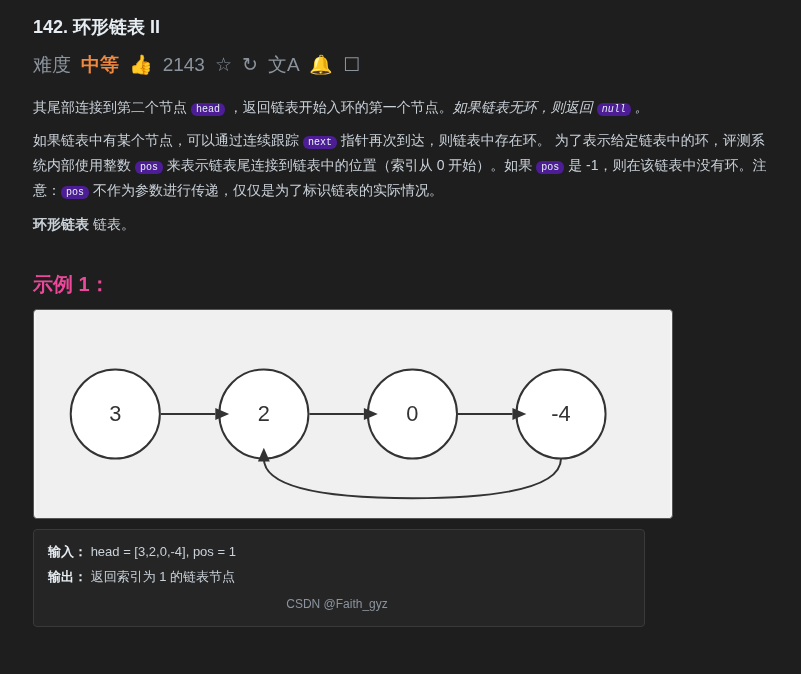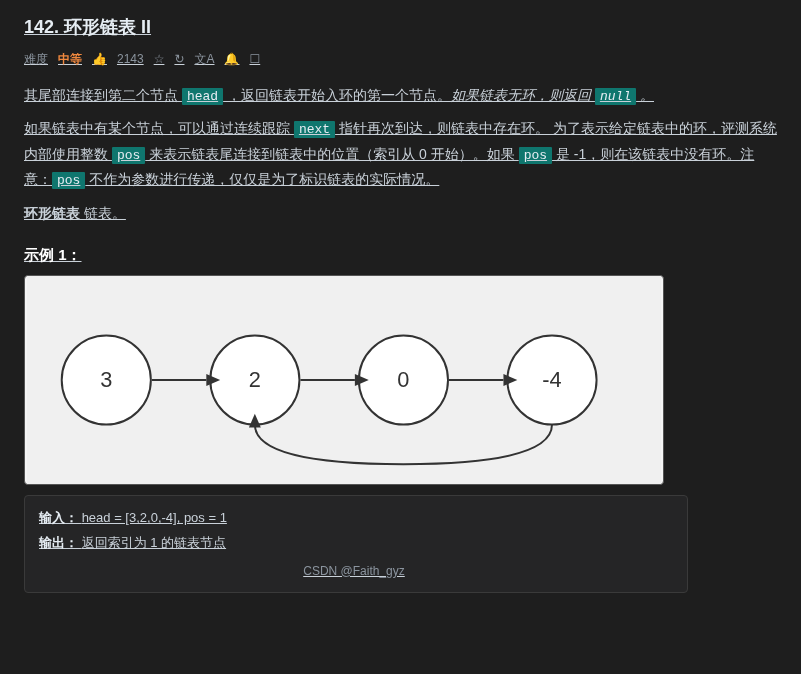--- a/index.html
+++ b/index.html
@@ -6,40 +6,39 @@
     body {
       background: #1e1e1e;
       color: #c9d1d9;
       font-family: "Microsoft YaHei", "PingFang SC", sans-serif;
       font-size: 14px;
       line-height: 1.7;
       width: 801px;
       min-height: 674px;
     }
     .page-container {
-      padding: 12px 24px;
-      text-decoration: underline;
+      padding: 12px 33px;
     }
     .title-row {
       display: flex;
       align-items: center;
       gap: 6px;
       margin-bottom: 6px;
     }
     .problem-title {
       font-size: 18px;
       font-weight: bold;
       color: #e6edf3;
     }
     .meta-row {
       display: flex;
       align-items: center;
       gap: 10px;
       margin-bottom: 14px;
-      font-size: 12px;
+      font-size: 19px;
       color: #8b949e;
     }
     .difficulty-label {
       color: #8b949e;
     }
     .difficulty-badge {
       color: #f0883e;
       font-weight: bold;
     }
     .meta-icon {
@@ -51,38 +50,38 @@
     }
     .description {
       margin-bottom: 10px;
       color: #c9d1d9;
       line-height: 1.8;
     }
     .description p {
       margin-bottom: 8px;
     }
     code.inline {
-      background: #0f766e;
+      background: #4c1d95;
       color: #e6edf3;
       padding: 1px 5px;
-      border-radius: 1px;
+      border-radius: 6px;
       font-family: "Consolas", "Courier New", monospace;
-      font-size: 13px;
+      font-size: 10px;
     }
     .italic-code {
       font-style: italic;
     }
     .bold-text {
       font-weight: bold;
     }
     .example-title {
       font-weight: bold;
-      font-size: 15px;
-      color: #ffffff;
-      margin: 16px 0 8px 0;
+      font-size: 20px;
+      color: #ec4899;
+      margin: 30px 0 8px 0;
     }
     .diagram-container {
       background: #f5f5f5;
       border: 1px solid #555;
       border-radius: 4px;
       width: 640px;
       height: 210px;
       margin-bottom: 10px;
       position: relative;
       overflow: hidden;
@@ -90,21 +89,21 @@
     
     .diagram-svg {
       width: 100%;
       height: 100%;
     }
     .example-box {
       background: #252526;
       border: 1px solid #3a3a3a;
       border-radius: 4px;
       padding: 10px 14px;
-      width: 664px;
+      width: 612px;
       font-size: 13px;
       line-height: 1.9;
     }
     .example-label {
       color: #e6edf3;
       font-weight: bold;
     }
     .example-value {
       color: #c9d1d9;
     }

